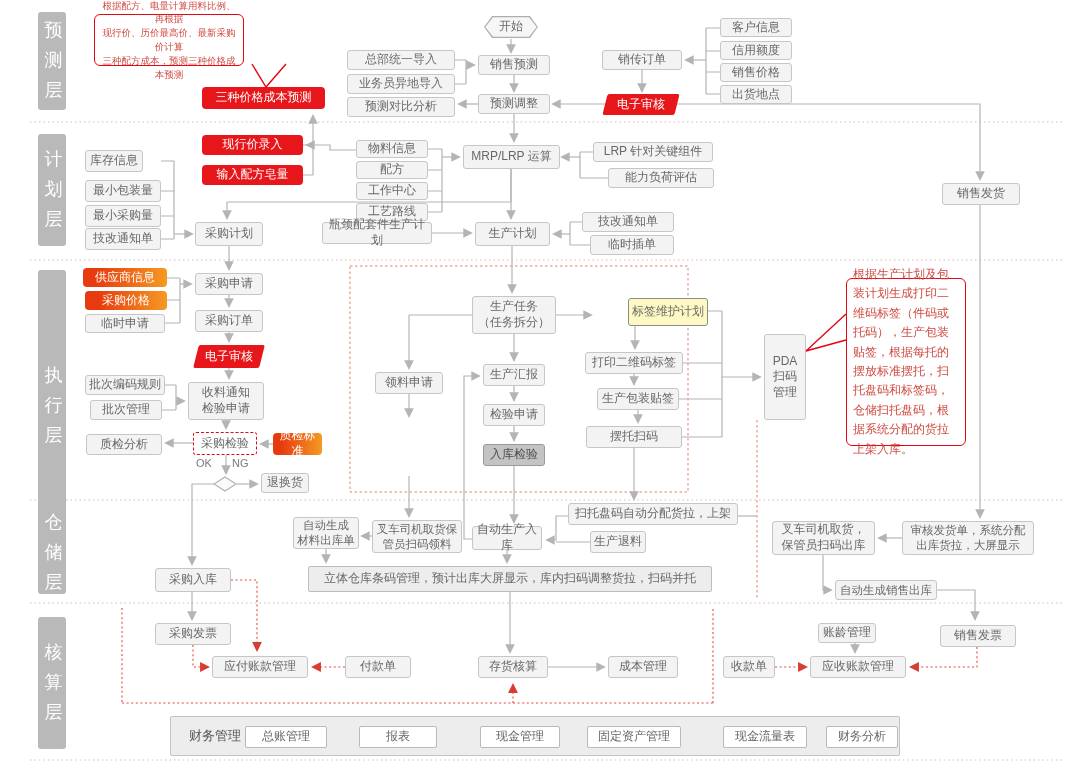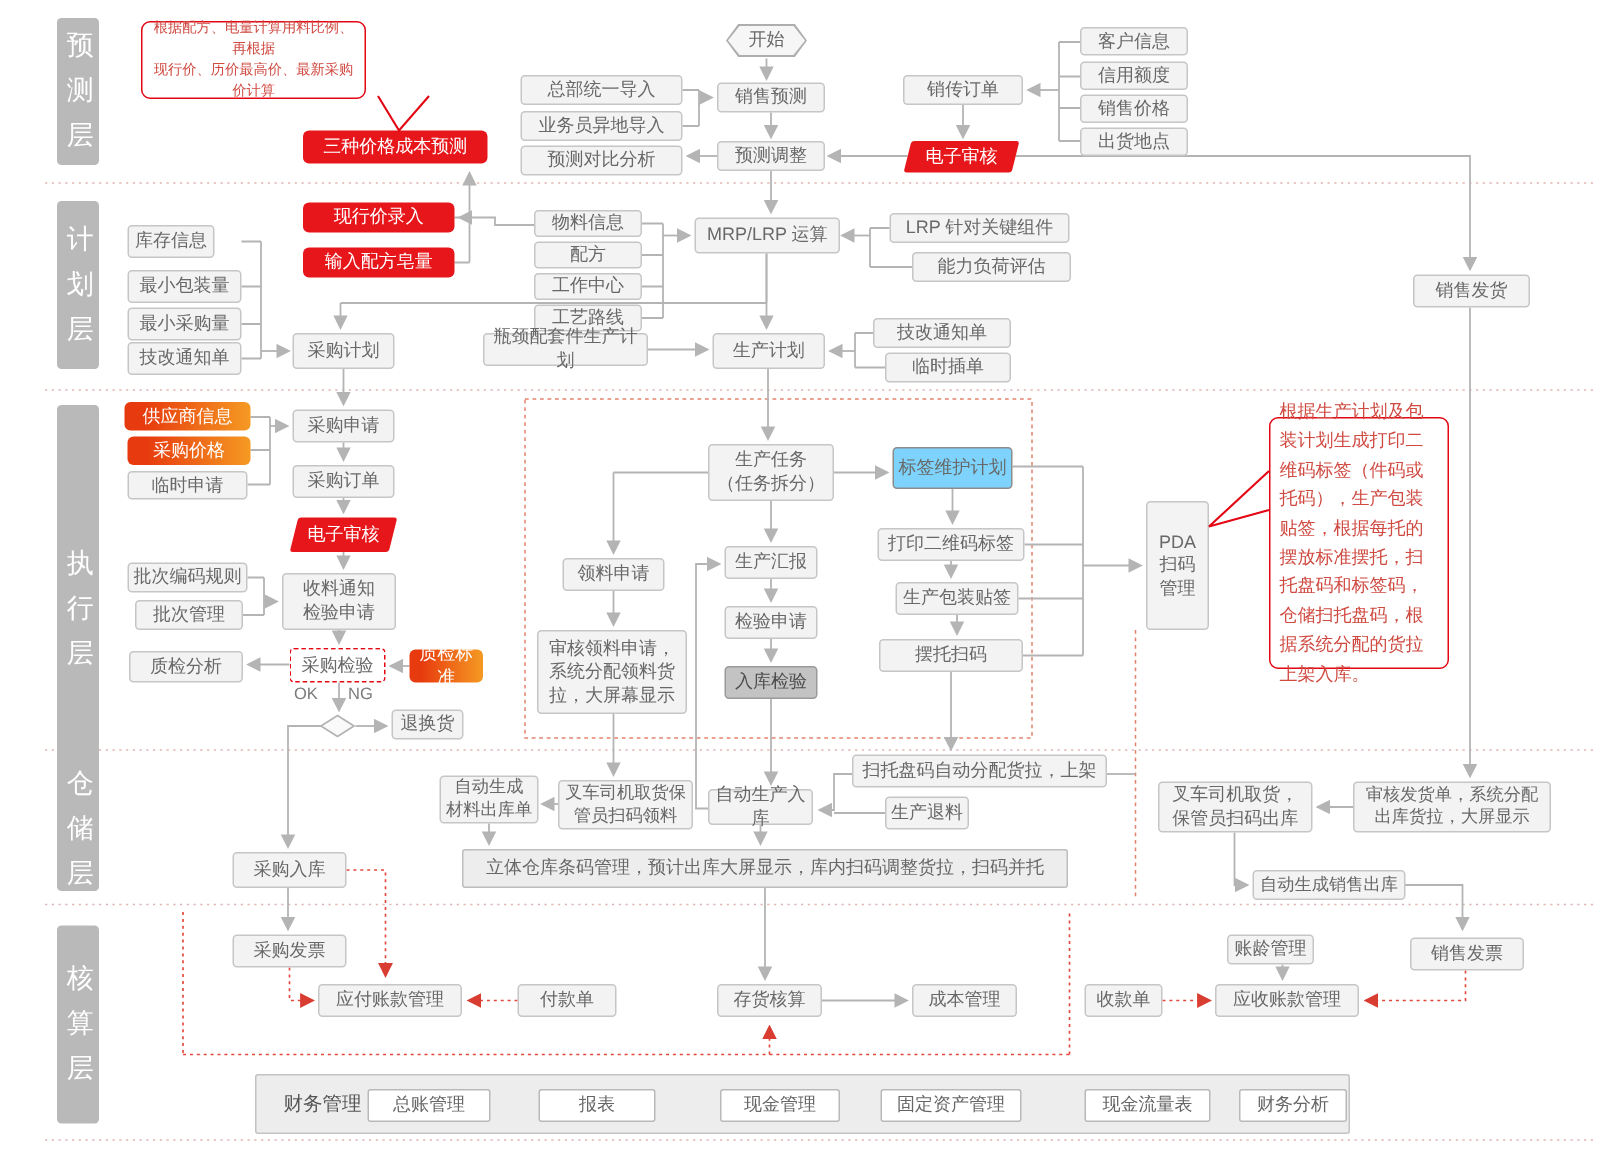--- a/index.html
+++ b/index.html
@@ -11,21 +11,21 @@
      align-items:center;justify-content:center;text-align:center;line-height:1.3;padding:1px 3px;}
   .n span{display:block;}
   .sidebar{background:#b9b9b9;border:none;color:#fff;font-size:18px;}
   .sidebar span{width:15px;word-break:break-all;line-height:1.65;}
   .red{background:#e7161b;border:none;color:#fff;border-radius:4px;}
   .grad{background:linear-gradient(90deg,#e73a0e 15%,#f59a23);border:none;color:#fff;border-radius:4px;}
   .para{background:#e7161b;border:none;color:#fff;transform:skewX(-14deg);border-radius:2px;}
   .para span{transform:skewX(14deg);}
   .dashedred{background:#fff;border:1px dashed #e30613;justify-content:center;}
   .grayfill{background:#c3c3c3;border:1px solid #9a9a9a;color:#4d4d4d;}
-  .thick{background:#7dd3fc;border:1px solid #8c8c8c;}
+  .thick{background:#fef9c3;border:1px solid #8c8c8c;margin-left:33px;}
   .callout{background:#fff;border:1.4px solid #e30613;border-radius:6px;color:#cf4a41;
            justify-content:center;}
   .callout1{font-size:9.5px;line-height:1.45;}
   .callout2{font-size:12px;line-height:1.62;text-align:left;align-items:flex-start;padding:8px 6px;}
   .bar{background:#ededed;border:1px solid #bdbdbd;border-radius:2px;}
   .lbl{position:absolute;color:#7a7a7a;font-size:11px;background:transparent;border:none;}
   .hex{background:transparent;border:none;}
   .hexbg{position:absolute;inset:0;background:#aeaeae;
          clip-path:polygon(15% 0,85% 0,100% 50%,85% 100%,15% 100%,0 50%);}
   .hexbg2{position:absolute;inset:1.3px;background:#f6f6f6;
@@ -171,20 +171,21 @@
 <div class="n sidebar" style="left:38px;top:512px;width:28px;height:82px">
       <span>仓储层</span>
     </div>
 <div class="n sidebar" style="left:38px;top:617px;width:28px;height:132px">
       <span>核算层</span>
     </div>
 
 <div class="n callout callout1" style="left:94px;top:14px;width:150px;height:52px">
   <span>根据配方、电量计算用料比例、再根据</span>
       <span>现行价、历价最高价、最新采购价计算</span>
+      <span>三种配方成本，预测三种价格成本预测</span>
 </div>
 <div class="n red" style="left:202px;top:87px;width:123px;height:22px">
       <span>三种价格成本预测</span>
     </div>
 <div class="n hex" style="left:484px;top:16px;width:54px;height:22px">
       <div class="hexbg"></div>
       <div class="hexbg2"></div>
       <span>开始</span>
     </div>
 <div class="n" style="left:347px;top:50px;width:108px;height:20px">
@@ -321,23 +322,20 @@
 <div class="n" style="left:261px;top:473px;width:48px;height:20px">
       <span>退换货</span>
     </div>
 <div class="n" style="left:472px;top:296px;width:84px;height:38px">
       <span>生产任务</span>
       <span>（任务拆分）</span>
     </div>
 <div class="n" style="left:375px;top:372px;width:68px;height:22px">
       <span>领料申请</span>
     </div>
-<div class="n" style="left:358px;top:420px;width:100px;height:56px">
-      <span>审核领料申请，系统分配领料货拉，大屏幕显示</span>
-    </div>
 <div class="n" style="left:483px;top:364px;width:62px;height:22px">
       <span>生产汇报</span>
     </div>
 <div class="n" style="left:483px;top:404px;width:62px;height:22px">
       <span>检验申请</span>
     </div>
 <div class="n grayfill" style="left:483px;top:444px;width:62px;height:22px">
       <span>入库检验</span>
     </div>
 <div class="n thick" style="left:595px;top:298px;width:80px;height:28px">

